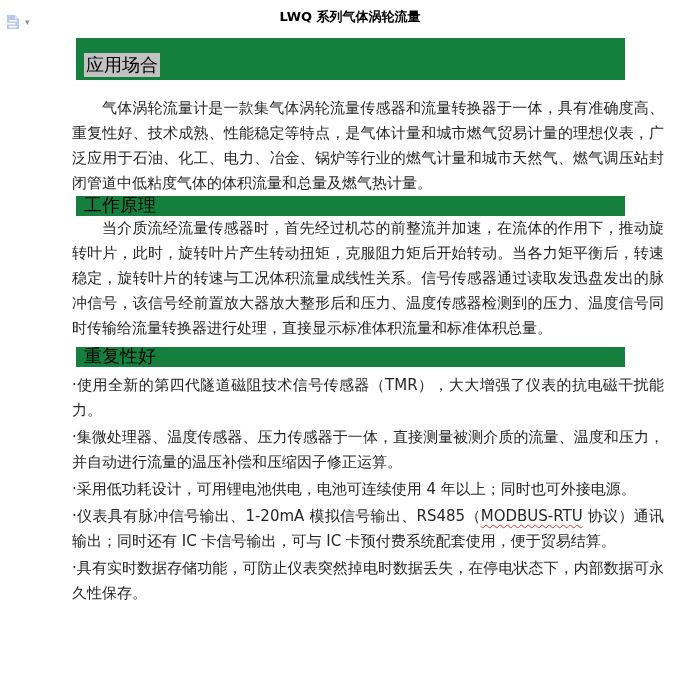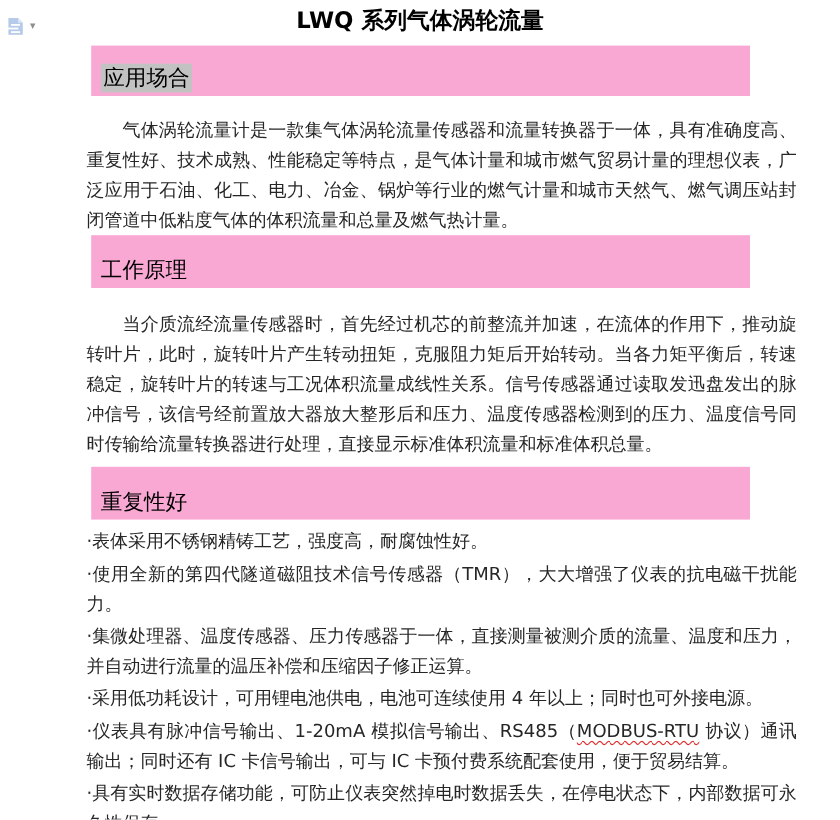--- a/index.html
+++ b/index.html
@@ -13,43 +13,43 @@
   
   .float-tool {
     position:absolute; left:5px; top:14px;
     display:flex; align-items:flex-start; gap:4px; cursor:pointer;
   }
   .float-tool .dd { color:#8f8f8f; font-size:9px; line-height:10px; margin-top:3px; }
 
   
   h1.doc-title {
     margin:5px 0 0 0; text-align:center;
-    font-size:19px; line-height:24px; font-weight:bold; color:#000;
+    font-size:13px; line-height:24px; font-weight:bold; color:#000;
   }
 
   .content { margin-left:72px; width:592px; color:#262626; }
 
   
   .section-bar {
     box-sizing:border-box; width:549px; margin-left:4px;
-    background:#f9a8d4; display:flex; align-items:flex-end;
+    background:#15803d; display:flex; align-items:flex-end;
     padding:0 0 3px 8px; font-size:18px; color:#000; font-weight:400;
   }
   .bar-tall { height:42px; margin-top:9px; }
-  .bar-std  { height:44px; }
+  .bar-std  { height:20px;align-items:center; }
   .bar-gap  { margin-top:6px; }
   .section-bar .hl { background:#c2c2c2; padding:0 2px; }
 
   .para {
     margin:0; font-size:15px; line-height:25px;
     text-align:justify; color:#262626;
   }
   .para.indent { text-indent:2em; }
   .p1 { margin-top:16px; }
-  .p2 { margin-top:18px; }
+  .p2 { margin-top:0; }
 
   .features { margin-top:6px; }
   .features p {
     margin:0; font-size:15px; line-height:25px; text-align:justify; color:#262626;
   }
   .features p + p { margin-top:2px; }
 
   .spell {
     text-decoration:underline wavy #e03131 1px;
     text-underline-offset:3px;
@@ -83,21 +83,20 @@
     <div class="section-bar bar-std">
       <span>工作原理</span>
     </div>
     <p class="para indent p2">当介质流经流量传感器时，首先经过机芯的前整流并加速，在流体的作用下，推动旋转叶片，此时，旋转叶片产生转动扭矩，克服阻力矩后开始转动。当各力矩平衡后，转速稳定，旋转叶片的转速与工况体积流量成线性关系。信号传感器通过读取发迅盘发出的脉冲信号，该信号经前置放大器放大整形后和压力、温度传感器检测到的压力、温度信号同时传输给流量转换器进行处理，直接显示标准体积流量和标准体积总量。</p>
 
     <div class="section-bar bar-std bar-gap">
       <span>重复性好</span>
     </div>
 
     <div class="features">
-      <p>·表体采用不锈钢精铸工艺，强度高，耐腐蚀性好。</p>
       <p>·使用全新的第四代隧道磁阻技术信号传感器（TMR），大大增强了仪表的抗电磁干扰能力。</p>
       <p>·集微处理器、温度传感器、压力传感器于一体，直接测量被测介质的流量、温度和压力，并自动进行流量的温压补偿和压缩因子修正运算。</p>
       <p>·采用低功耗设计，可用锂电池供电，电池可连续使用 4 年以上；同时也可外接电源。</p>
       <p><span>·仪表具有脉冲信号输出、1-20mA 模拟信号输出、RS485（</span><span class="spell">MODBUS-RTU</span><span> 协议）通讯输出；同时还有 IC 卡信号输出，可与 IC 卡预付费系统配套使用，便于贸易结算。</span></p>
       <p>·具有实时数据存储功能，可防止仪表突然掉电时数据丢失，在停电状态下，内部数据可永久性保存。</p>
     </div>
 
   </div>
 </div>
 

